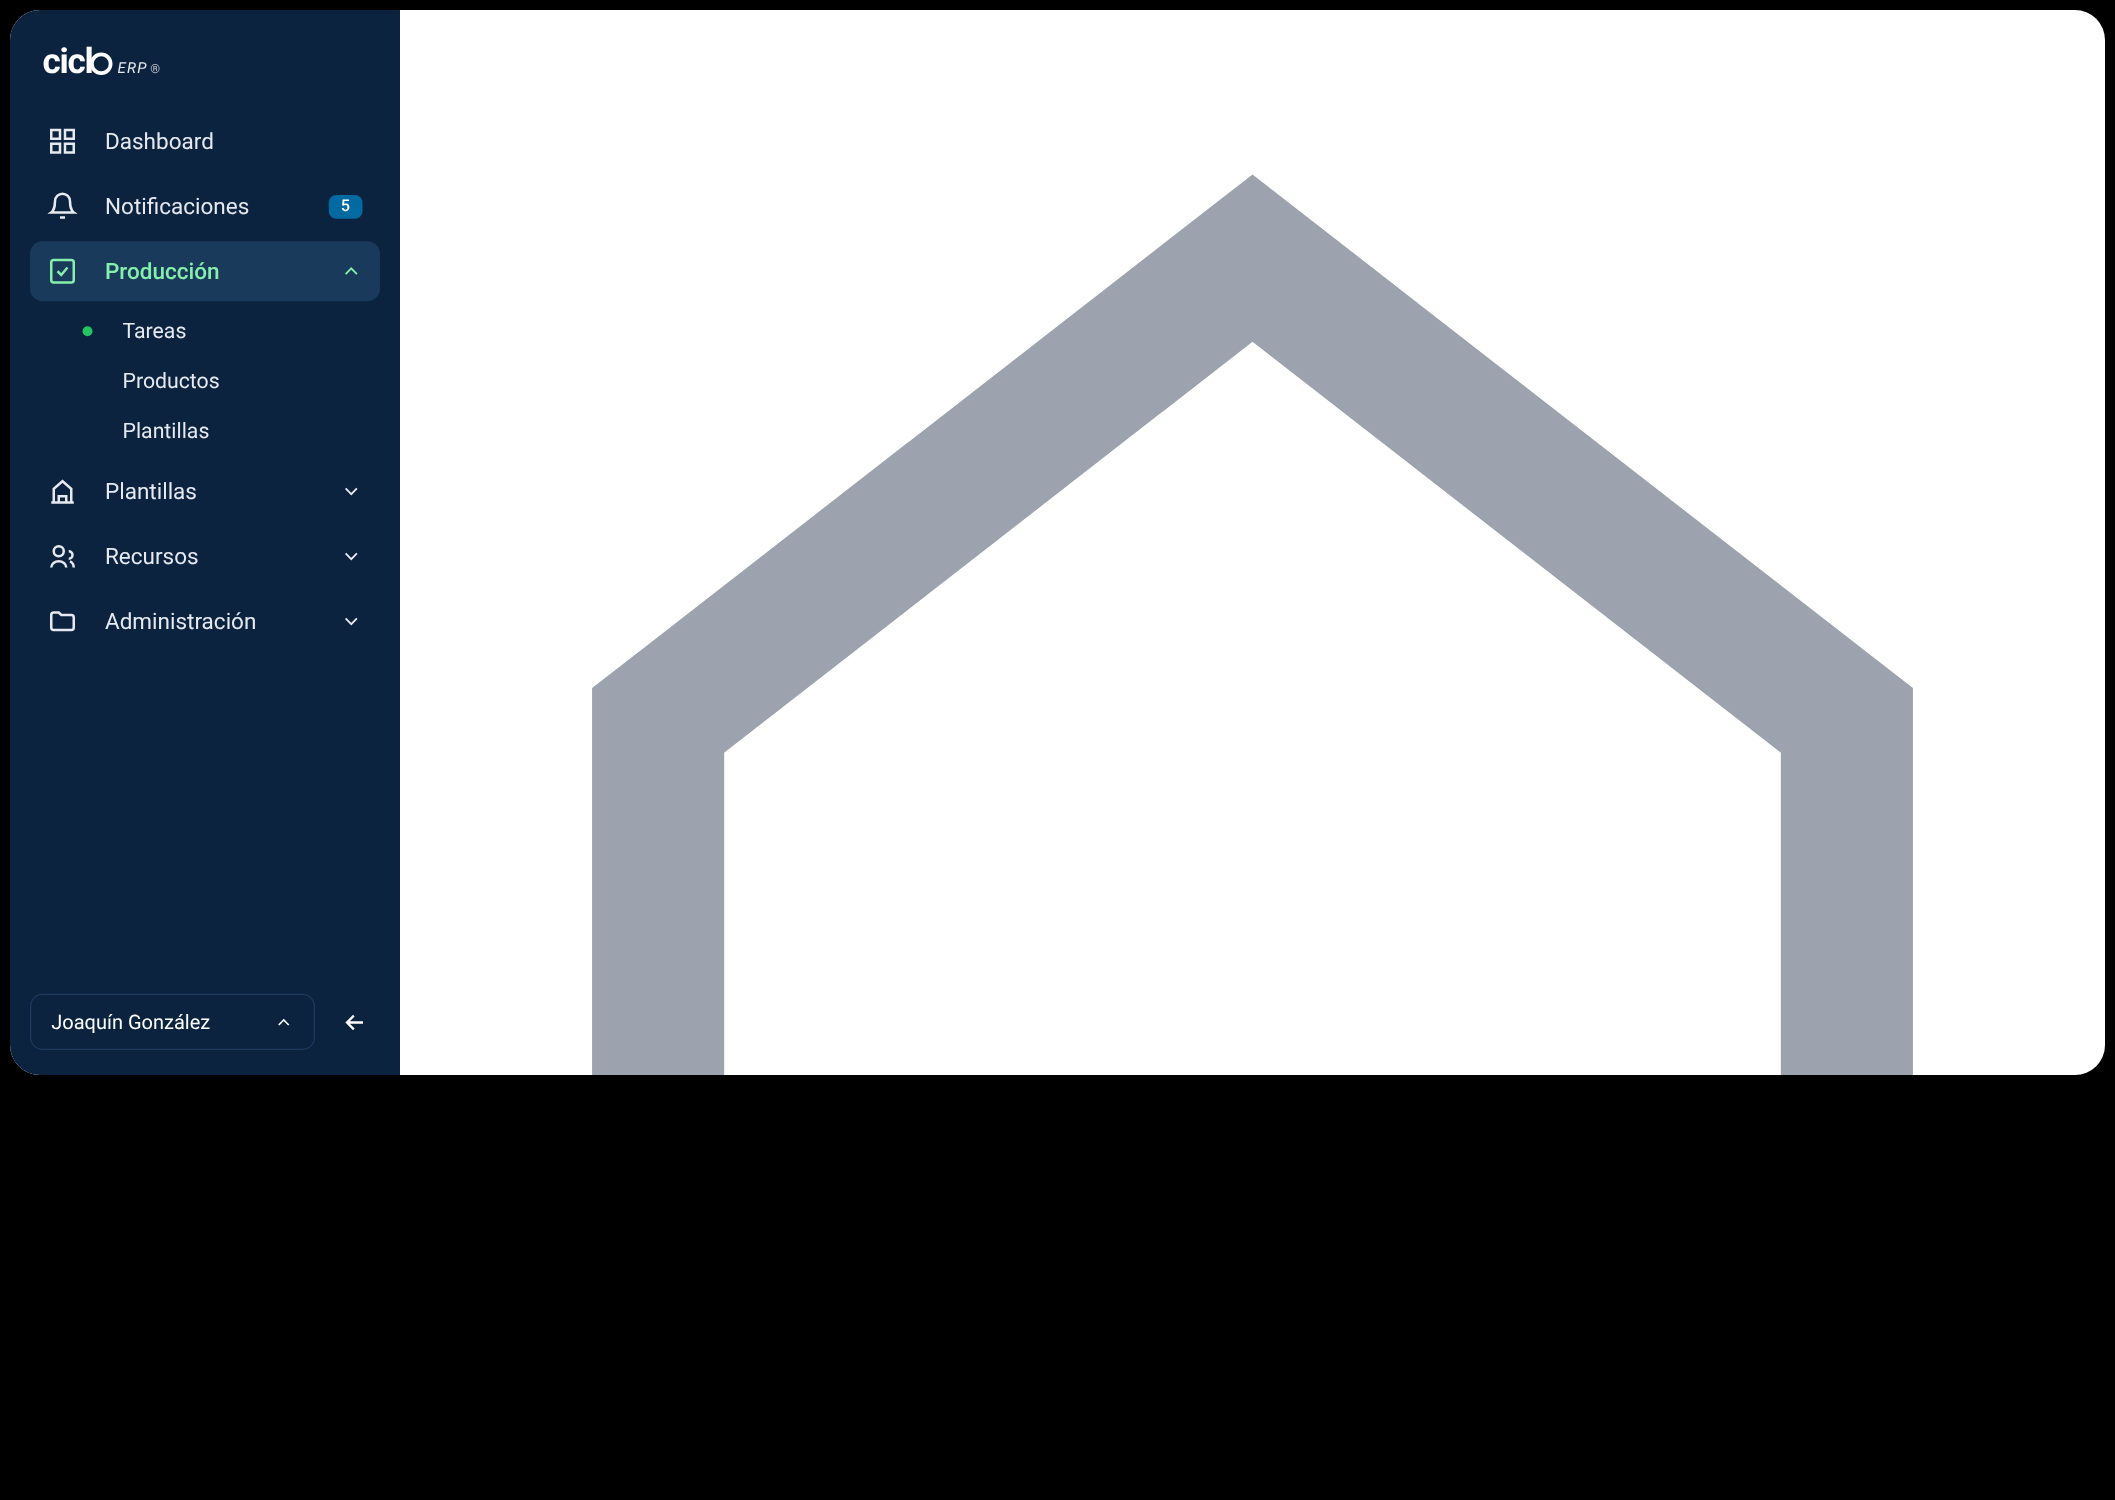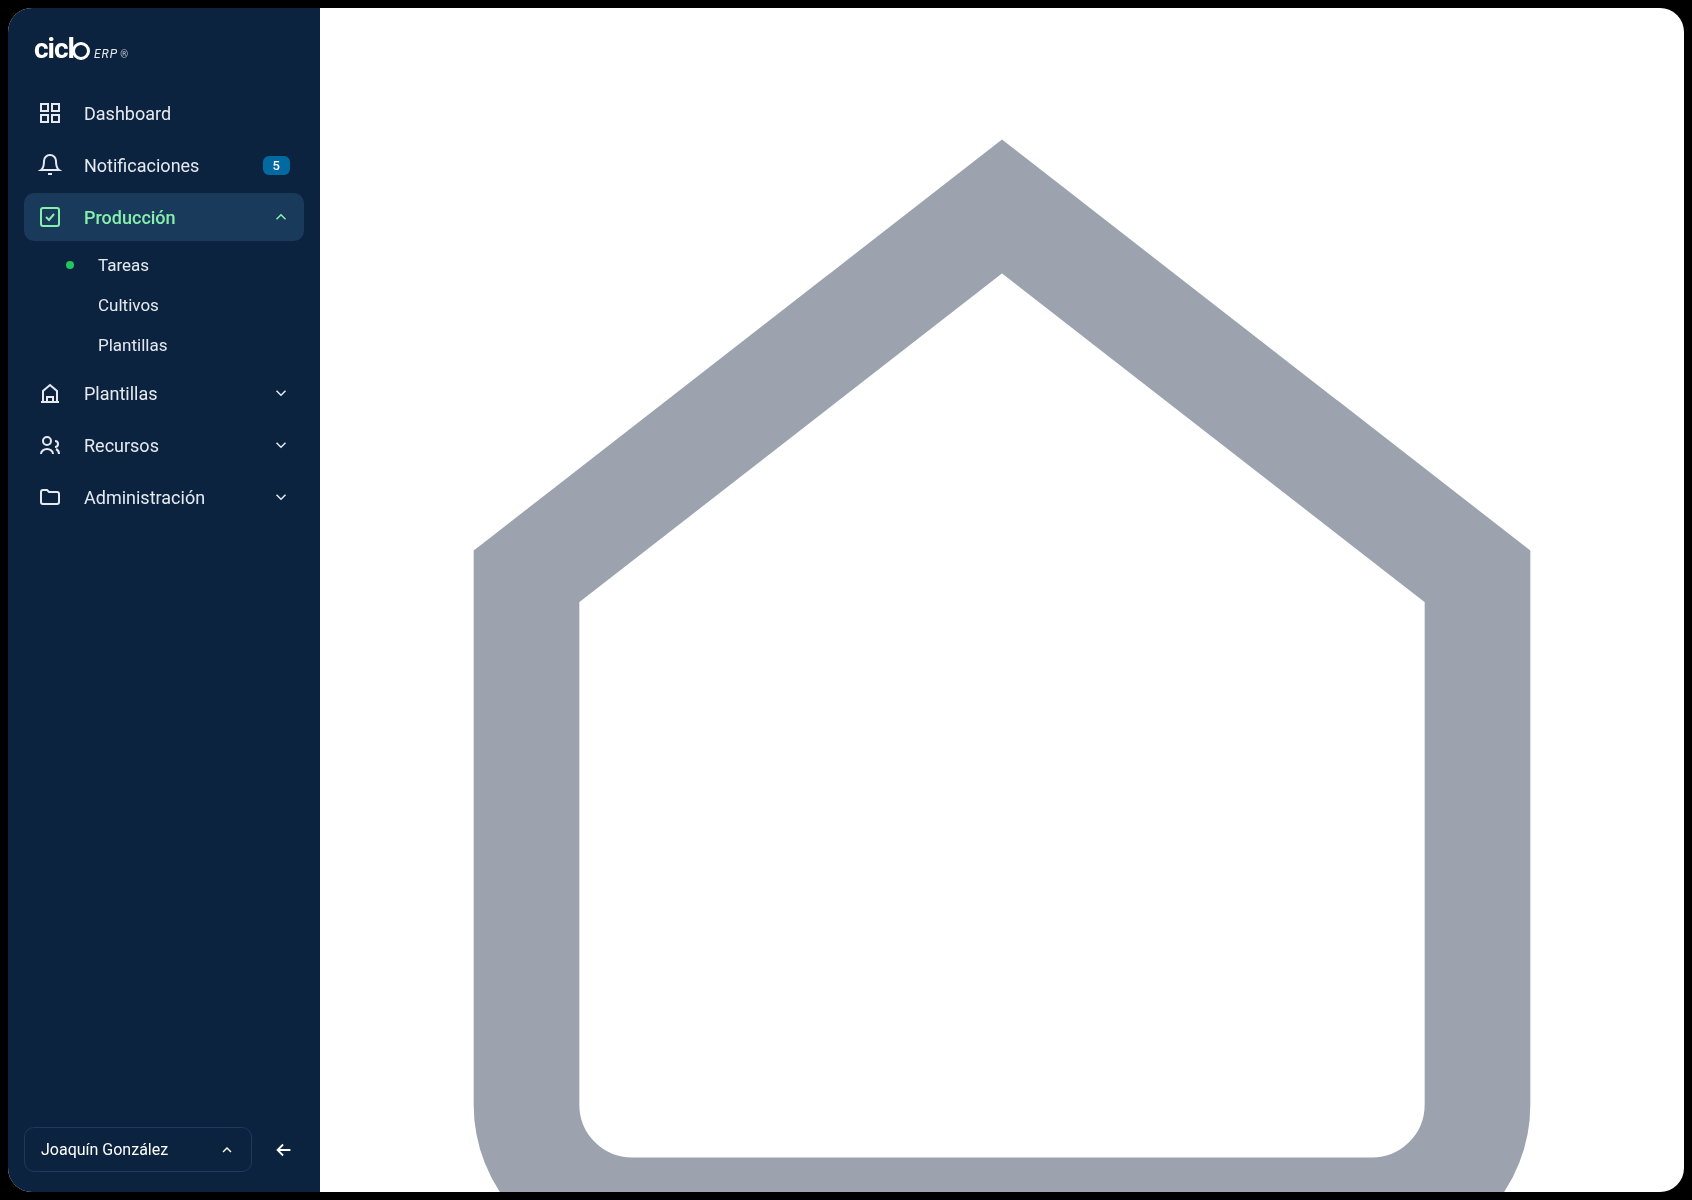--- a/index.html
+++ b/index.html
@@ -1,17 +1,17 @@
 <!DOCTYPE html>
 <html><head>
 <meta charset="utf-8">
 <style>
 * { box-sizing: border-box; margin: 0; padding: 0; }
 body { font-family: -apple-system, BlinkMacSystemFont, "Segoe UI", Roboto, sans-serif; background: #000; width: 1692px; height: 1200px; overflow: hidden; }
-.app { display: flex; background: #fff; border-radius: 24px; overflow: hidden; margin: 8px; height: 1184px; }
+.app { display: flex; background: #fff; border-radius: 24px; overflow: hidden; margin: 8px; height: 852px; }
 
 
 .sidebar { width: 312px; background: #0c2340; color: #fff; display: flex; flex-direction: column; padding: 24px 16px 20px; }
 .logo { display: flex; align-items: baseline; padding: 0 10px 24px; }
 .logo-main { font-size: 28px; font-weight: 700; letter-spacing: -1px; }
 .logo-o { display:inline-block; width:18px; height:18px; border:3px solid #fff; border-radius:50%; vertical-align:-2px; margin-left:-2px;}
 .logo-sub { font-size: 12px; letter-spacing: 1px; margin-left: 4px; opacity:.9;font-style:italic;}
 .nav { flex: 1; display: flex; flex-direction: column; gap: 4px; }
 .nav-item { display: flex; align-items: center; gap: 22px; padding: 12px 14px; border-radius: 10px; cursor: pointer; font-size: 18px; color:#e6eaf0;}
 .nav-item.active { background: #1a3a5c; color:#86efac; font-weight:500;}
@@ -81,21 +81,21 @@
             </svg>
           </span>
       </div>
       <div class="subnav">
         <div class="nav-item">
             <span class="dot"></span>
             <span>Tareas</span>
           </div>
         <div class="nav-item">
             <span class="dot-placeholder"></span>
-            <span>Cultivos</span>
+            <span>Productos</span>
           </div>
         <div class="nav-item">
             <span class="dot-placeholder"></span>
             <span>Plantillas</span>
           </div>
       </div>
       <div class="nav-item">
         <span class="nav-icon">
             <svg viewBox="0 0 24 24" fill="none" stroke="currentColor" stroke-width="2">
               <path d="M3 21h18M5 21V10l7-6 7 6v11M9 21v-5h6v5"></path>

